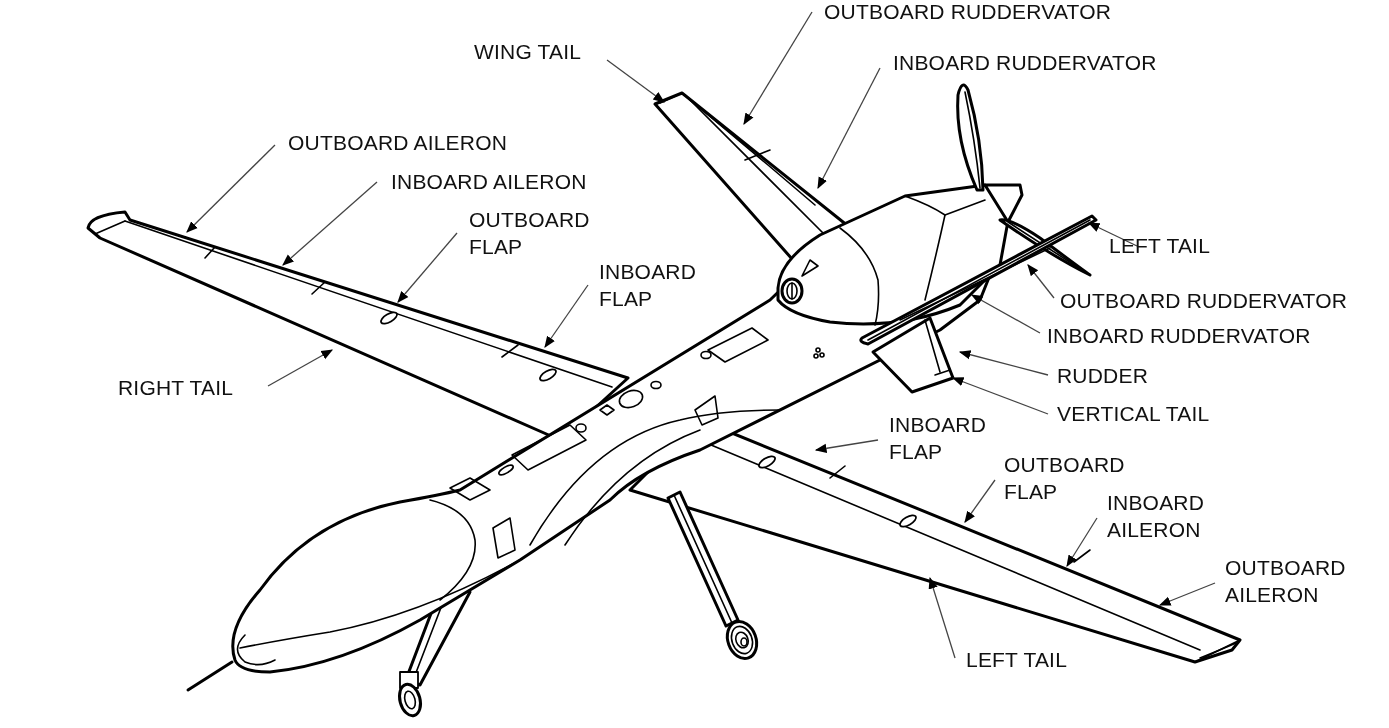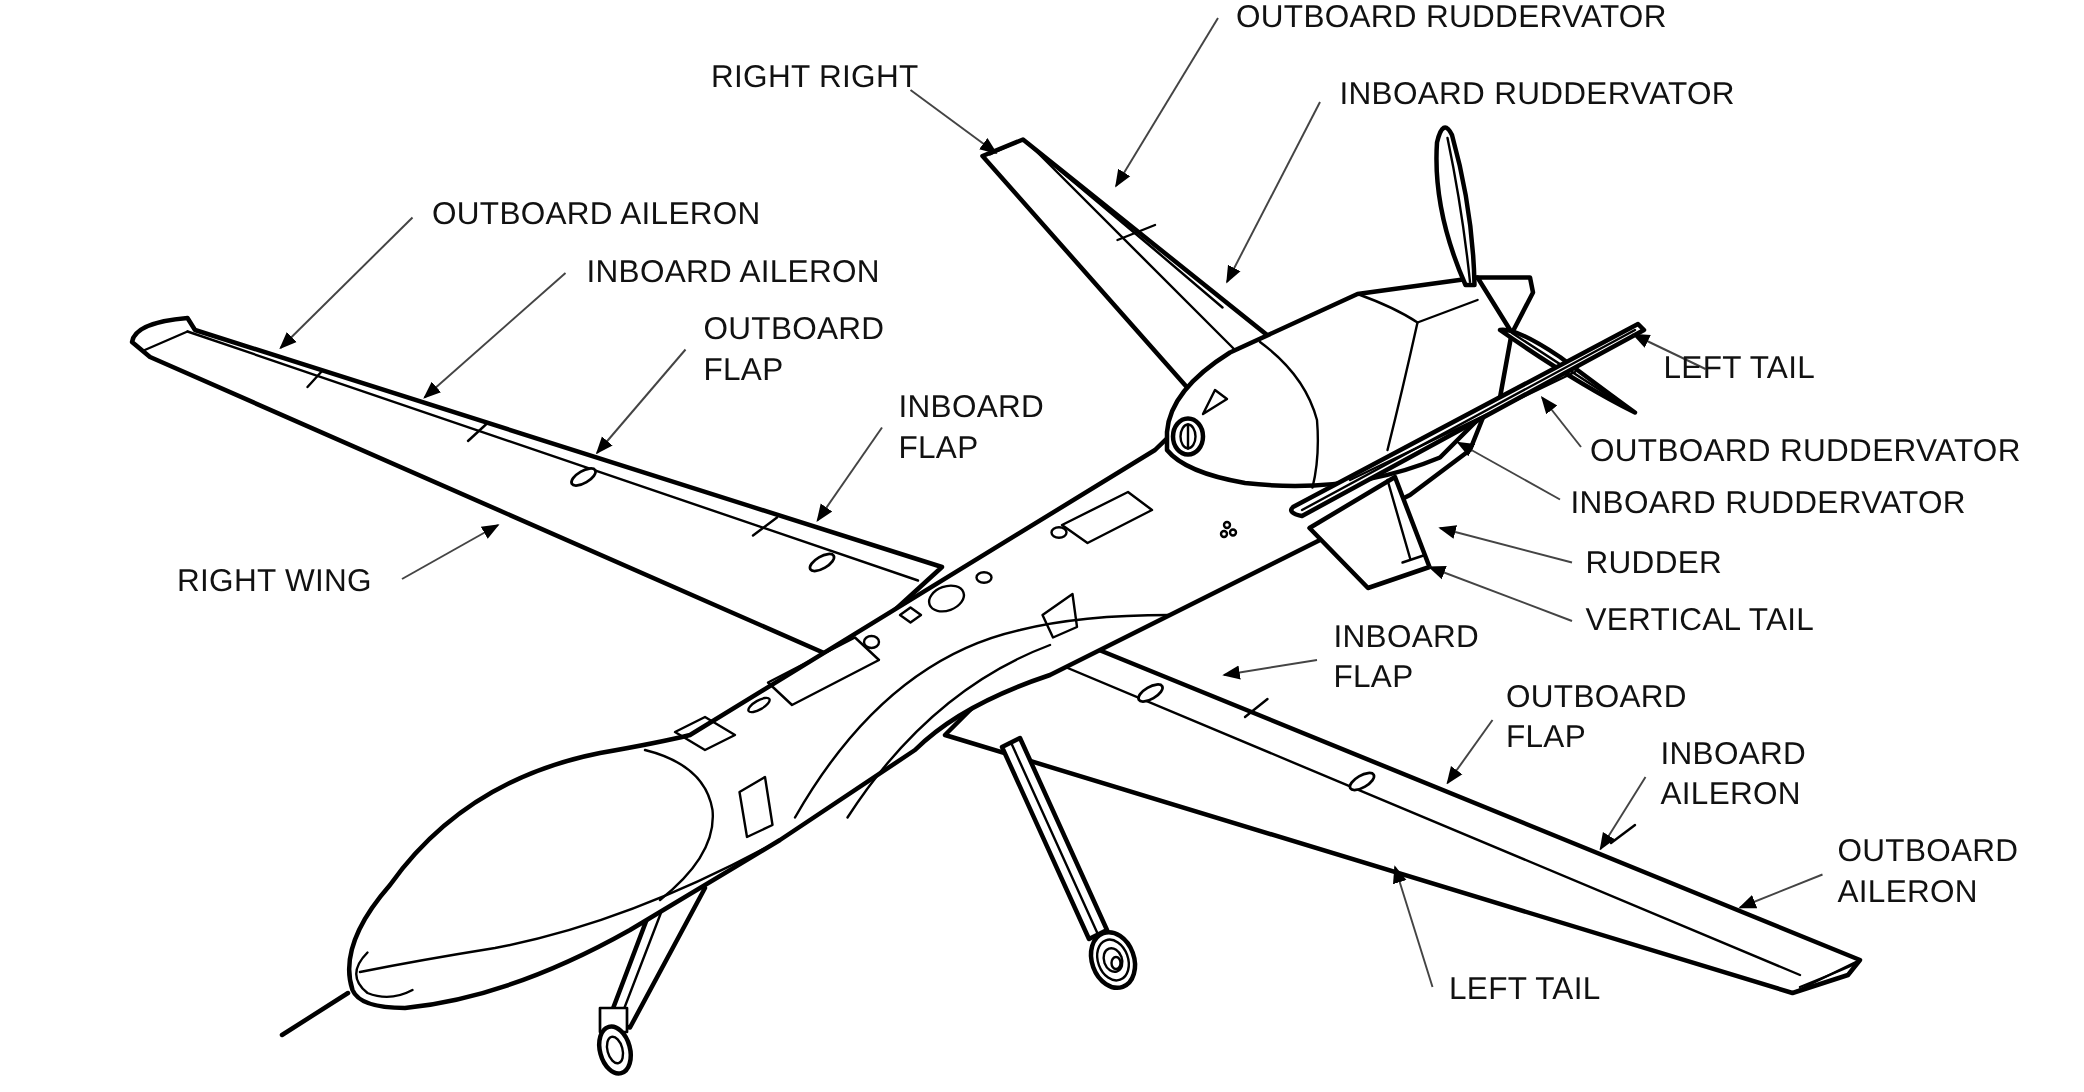--- a/index.html
+++ b/index.html
@@ -154,29 +154,29 @@
     <line class="leader" x1="1048" y1="414" x2="953" y2="378" marker-end="url(#arr)"></line>
     <line class="leader" x1="878" y1="440" x2="816" y2="450" marker-end="url(#arr)"></line>
     <line class="leader" x1="995" y1="480" x2="965" y2="522" marker-end="url(#arr)"></line>
     <line class="leader" x1="1097" y1="518" x2="1067" y2="566" marker-end="url(#arr)"></line>
     <line class="leader" x1="1215" y1="583" x2="1160" y2="605" marker-end="url(#arr)"></line>
     <line class="leader" x1="955" y1="658" x2="930" y2="578" marker-end="url(#arr)"></line>
   </g>
 </svg>
 
 <div class="lbl" style="left:824px; top:-2px;">OUTBOARD RUDDERVATOR</div>
-<div class="lbl" style="left:474px; top:38px;">RIGHT RIGHT</div>
+<div class="lbl" style="left:474px; top:38px;">WING TAIL</div>
 <div class="lbl" style="left:893px; top:49px;">INBOARD RUDDERVATOR</div>
 <div class="lbl" style="left:288px; top:129px;">OUTBOARD AILERON</div>
 <div class="lbl" style="left:391px; top:168px;">INBOARD AILERON</div>
 <div class="lbl" style="left:469px; top:206px;">OUTBOARD
 FLAP</div>
 <div class="lbl" style="left:599px; top:258px;">INBOARD
 FLAP</div>
-<div class="lbl" style="left:118px; top:374px;">RIGHT WING</div>
+<div class="lbl" style="left:118px; top:374px;">RIGHT TAIL</div>
 <div class="lbl" style="left:1109px; top:232px;">LEFT TAIL</div>
 <div class="lbl" style="left:1060px; top:287px;">OUTBOARD RUDDERVATOR</div>
 <div class="lbl" style="left:1047px; top:322px;">INBOARD RUDDERVATOR</div>
 <div class="lbl" style="left:1057px; top:362px;">RUDDER</div>
 <div class="lbl" style="left:1057px; top:400px;">VERTICAL TAIL</div>
 <div class="lbl" style="left:889px; top:411px;">INBOARD
 FLAP</div>
 <div class="lbl" style="left:1004px; top:451px;">OUTBOARD
 FLAP</div>
 <div class="lbl" style="left:1107px; top:489px;">INBOARD

